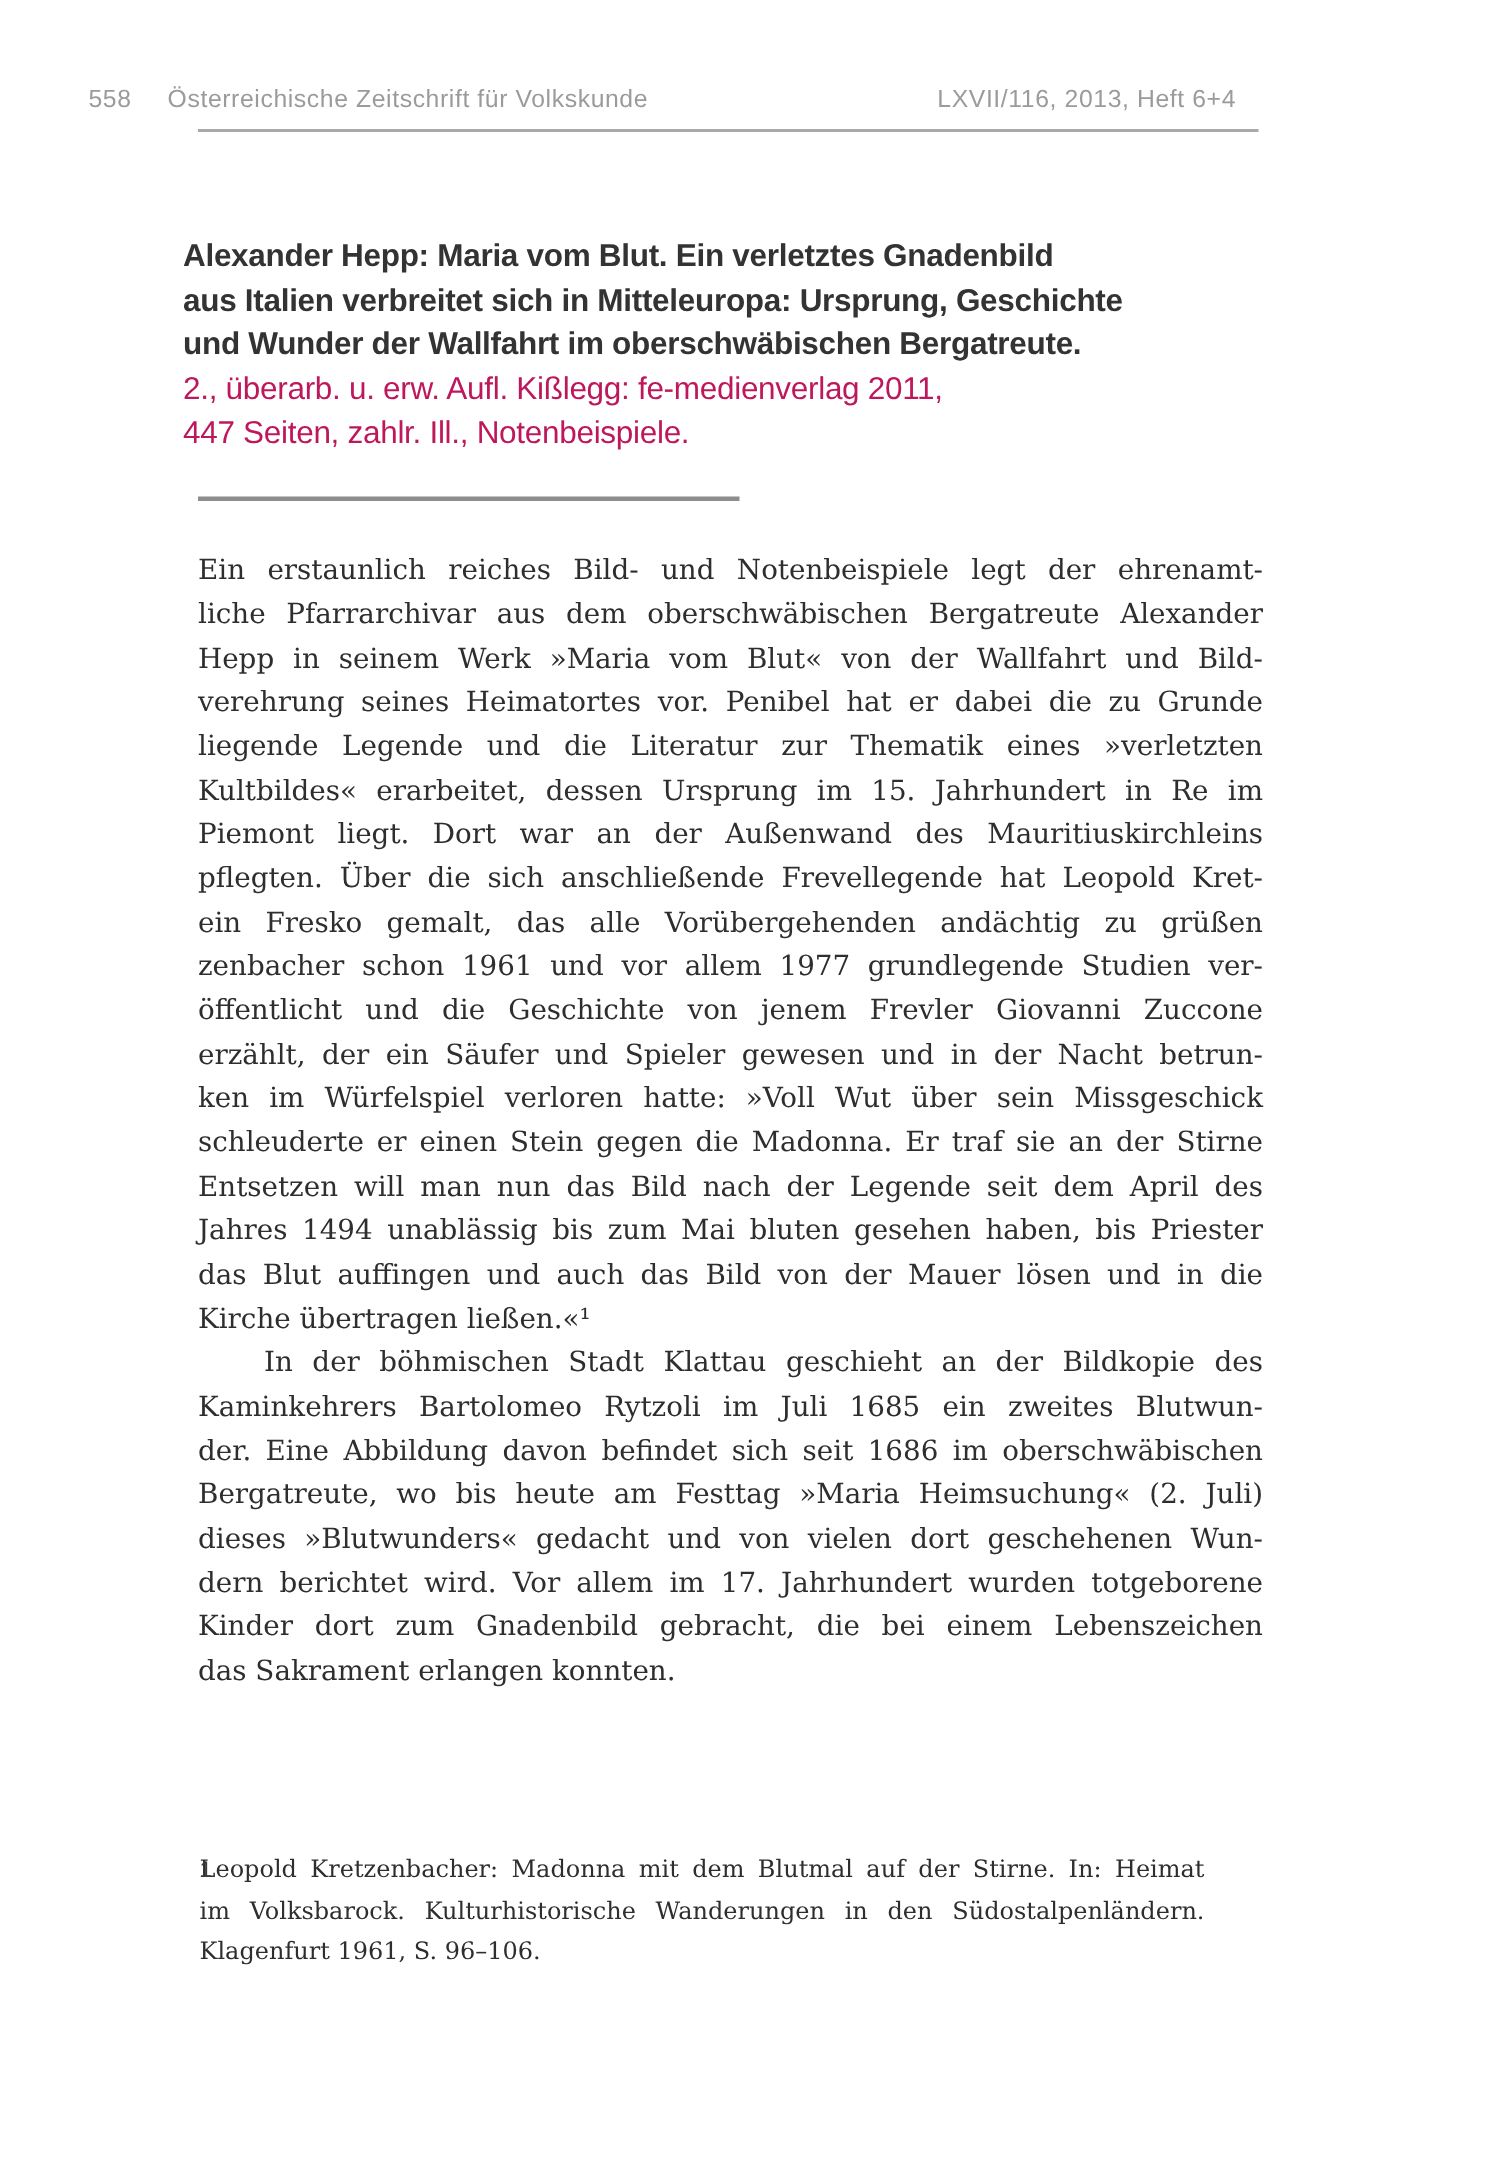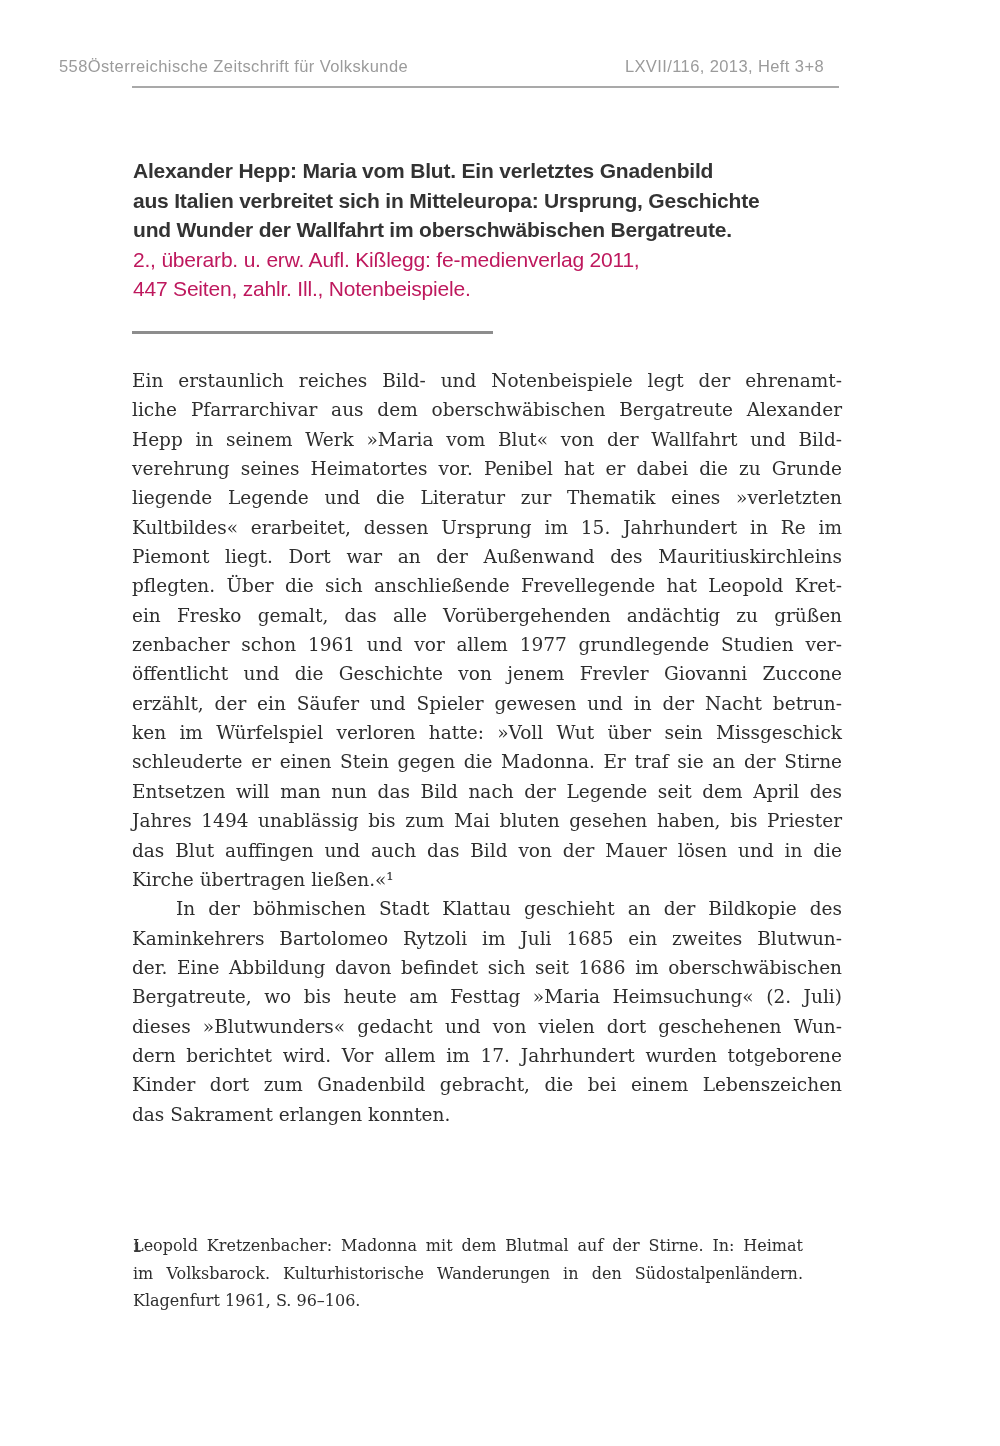--- a/index.html
+++ b/index.html
@@ -16,30 +16,30 @@
   }
 
   
   .running-head {
     position: absolute;
     left: 59px; top: 57px; width: 765px;
     display: flex; align-items: baseline;
     font-size: 16.5px; letter-spacing: 0.4px;
     color: #9b9b9b;
   }
-  .running-head .journal { }
+  .running-head .journal { margin-left: 24px; }
   .running-head .issue { margin-left: auto; }
   .head-rule {
     position: absolute; left: 132px; top: 86px;
     width: 707px; height: 2px; background: #a9a9a9;
   }
 
   
   .review-heading {
-    position: absolute; left: 133px; top: 156px; width: 720px;
+    position: absolute; left: 122px; top: 156px; width: 720px;
     font-size: 21px; line-height: 29.5px; letter-spacing: -0.2px;
   }
   .review-heading .title-line { font-weight: 700; color: #333333; }
   .review-heading .subtitle-line { font-weight: 400; color: #be185d; }
 
   .title-rule {
     position: absolute; left: 132px; top: 331px;
     width: 361px; height: 2.5px; background: #8d8d8d;
   }
 
@@ -69,21 +69,21 @@
   .footnote .fn-lines { width: 670px; }
 </style>
 </head>
 <body>
 
 <div class="page">
 
   <div class="running-head">
     <span>558</span>
     <span class="journal">Österreichische Zeitschrift für Volkskunde</span>
-    <span class="issue">LXVII/116, 2013, Heft 3+8</span>
+    <span class="issue">LXVII/116, 2013, Heft 6+4</span>
   </div>
   <div class="head-rule"></div>
 
   <div class="review-heading">
     <div class="title-line">Alexander Hepp: Maria vom Blut. Ein verletztes Gnadenbild</div>
     <div class="title-line">aus Italien verbreitet sich in Mitteleuropa: Ursprung, Geschichte</div>
     <div class="title-line">und Wunder der Wallfahrt im oberschwäbischen Bergatreute.</div>
     <div class="subtitle-line">2., überarb. u. erw. Aufl. Kißlegg: fe-medienverlag 2011,</div>
     <div class="subtitle-line">447 Seiten, zahlr. Ill., Notenbeispiele.</div>
   </div>

